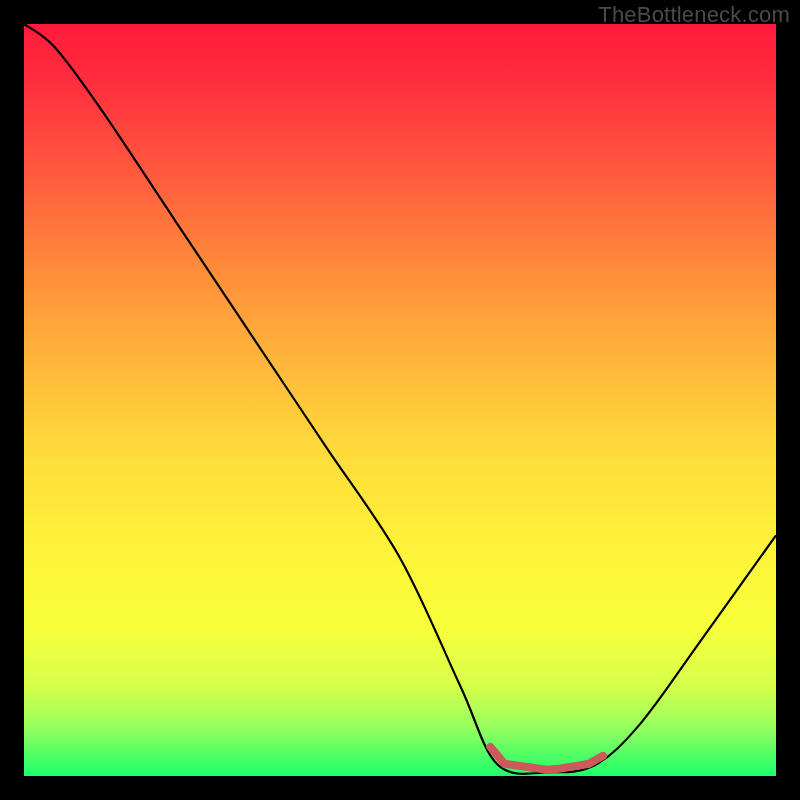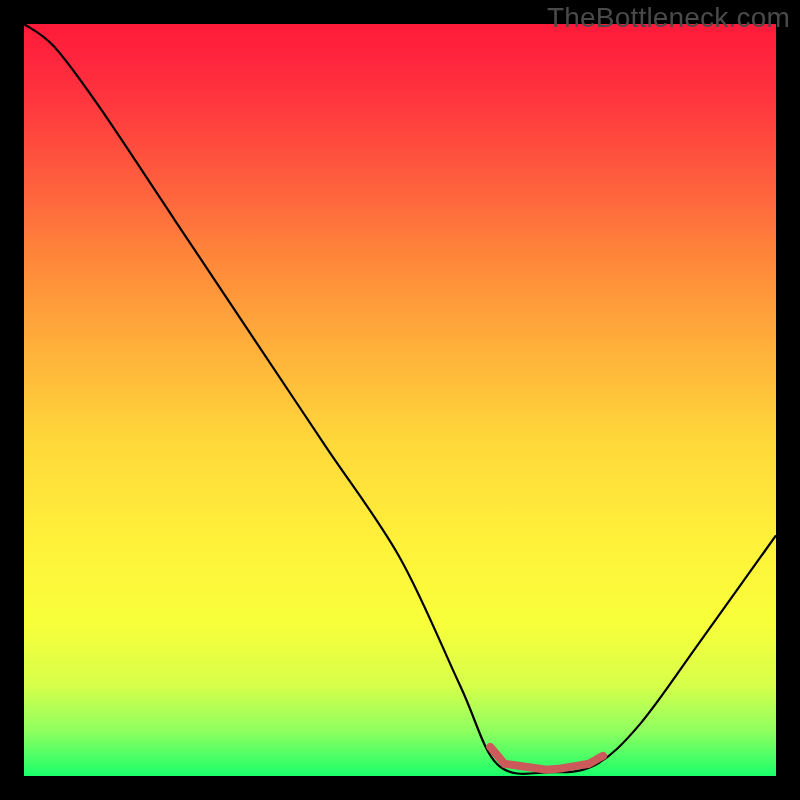--- a/index.html
+++ b/index.html
@@ -28,21 +28,21 @@
       #f7ff3a 80%,
       #d6ff4a 88%,
       #8fff60 94%,
       #1aff6a 100%);
   }
   .watermark {
     position: absolute;
     top: 2px;
     right: 10px;
     color: #4a4a4a;
-    font-size: 28px;
+    font-size: 22px;
     font-weight: 500;
     letter-spacing: 0.2px;
     z-index: 5;
   }
   svg.curve {
     position: absolute;
     left: 0;
     top: 0;
     width: 752px;
     height: 752px;

